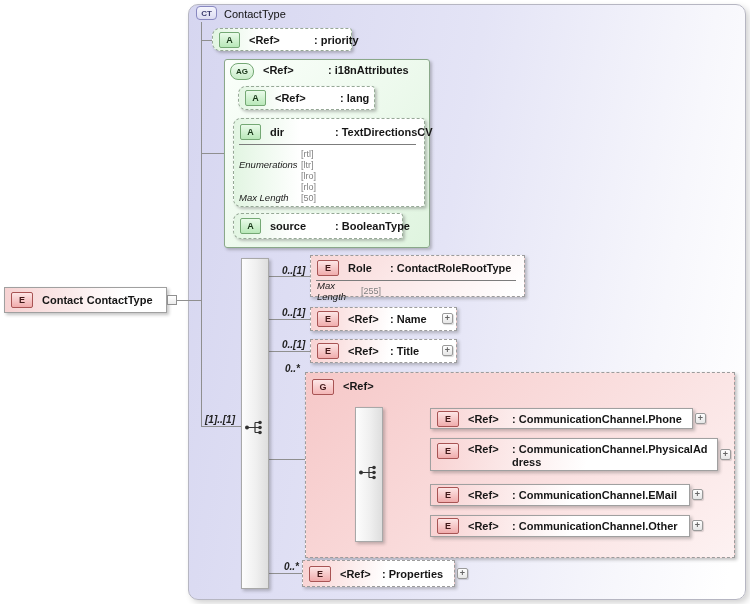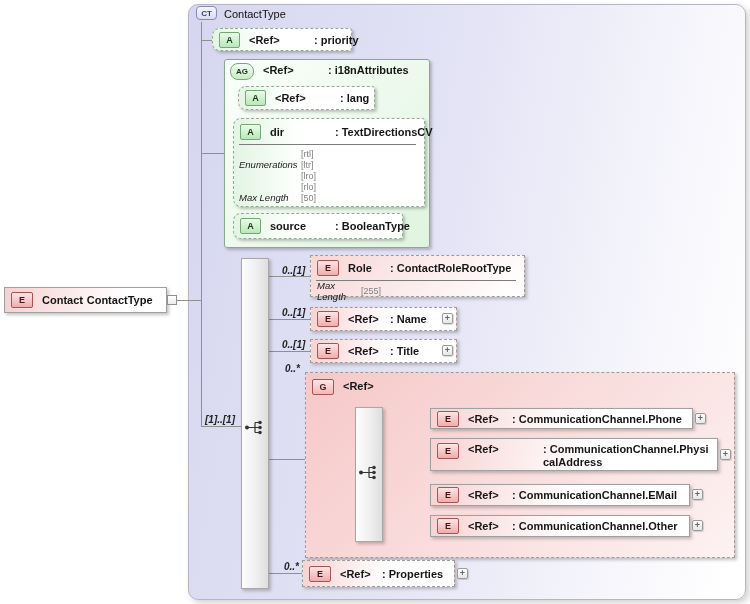--- a/index.html
+++ b/index.html
@@ -248,21 +248,21 @@
     </div>
     <div class="plus out">
         <span>+</span>
       </div>
   </div>
 
   <div class="abs box solided shadow el-fill" style="left:430px;top:438px;width:288px;height:33px;">
     <div class="row ch top" style="padding-top:3px;">
       <span class="badge badge-e" style="margin-top:1px;">E</span>
       <span class="nm" style="margin-top:1px;">&lt;Ref&gt;</span>
-      <span class="tp tp-wrap" style="width:208px;margin-top:1px;margin-left:31px;">: CommunicationChannel.PhysicalAddress</span>
+      <span class="tp tp-wrap" style="width:208px;margin-top:1px;">: CommunicationChannel.PhysicalAddress</span>
     </div>
     <div class="plus out">
         <span>+</span>
       </div>
   </div>
 
   <div class="abs box solided shadow el-fill" style="left:430px;top:484px;width:260px;height:22px;">
     <div class="row ch">
       <span class="badge badge-e">E</span>
       <span class="nm">&lt;Ref&gt;</span>

